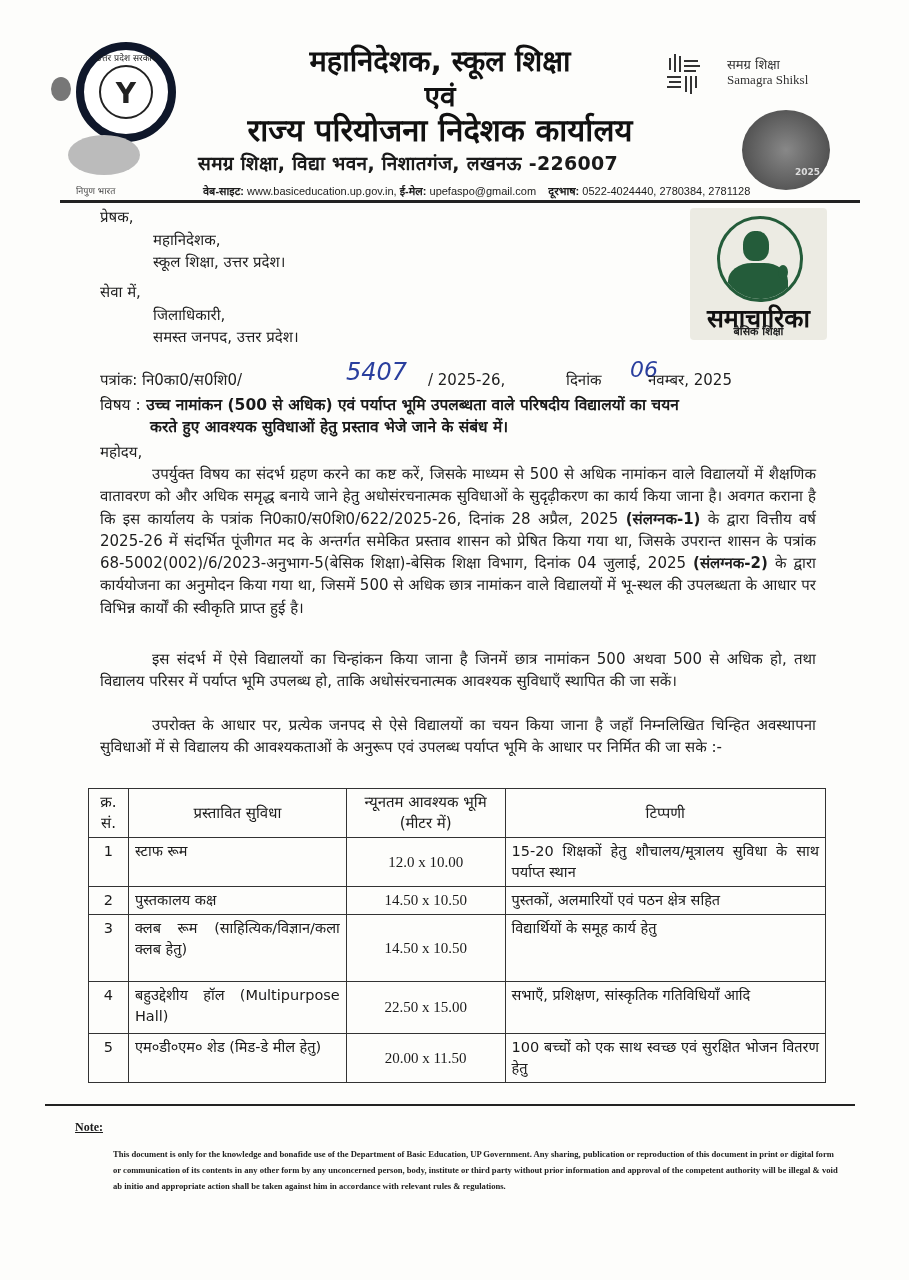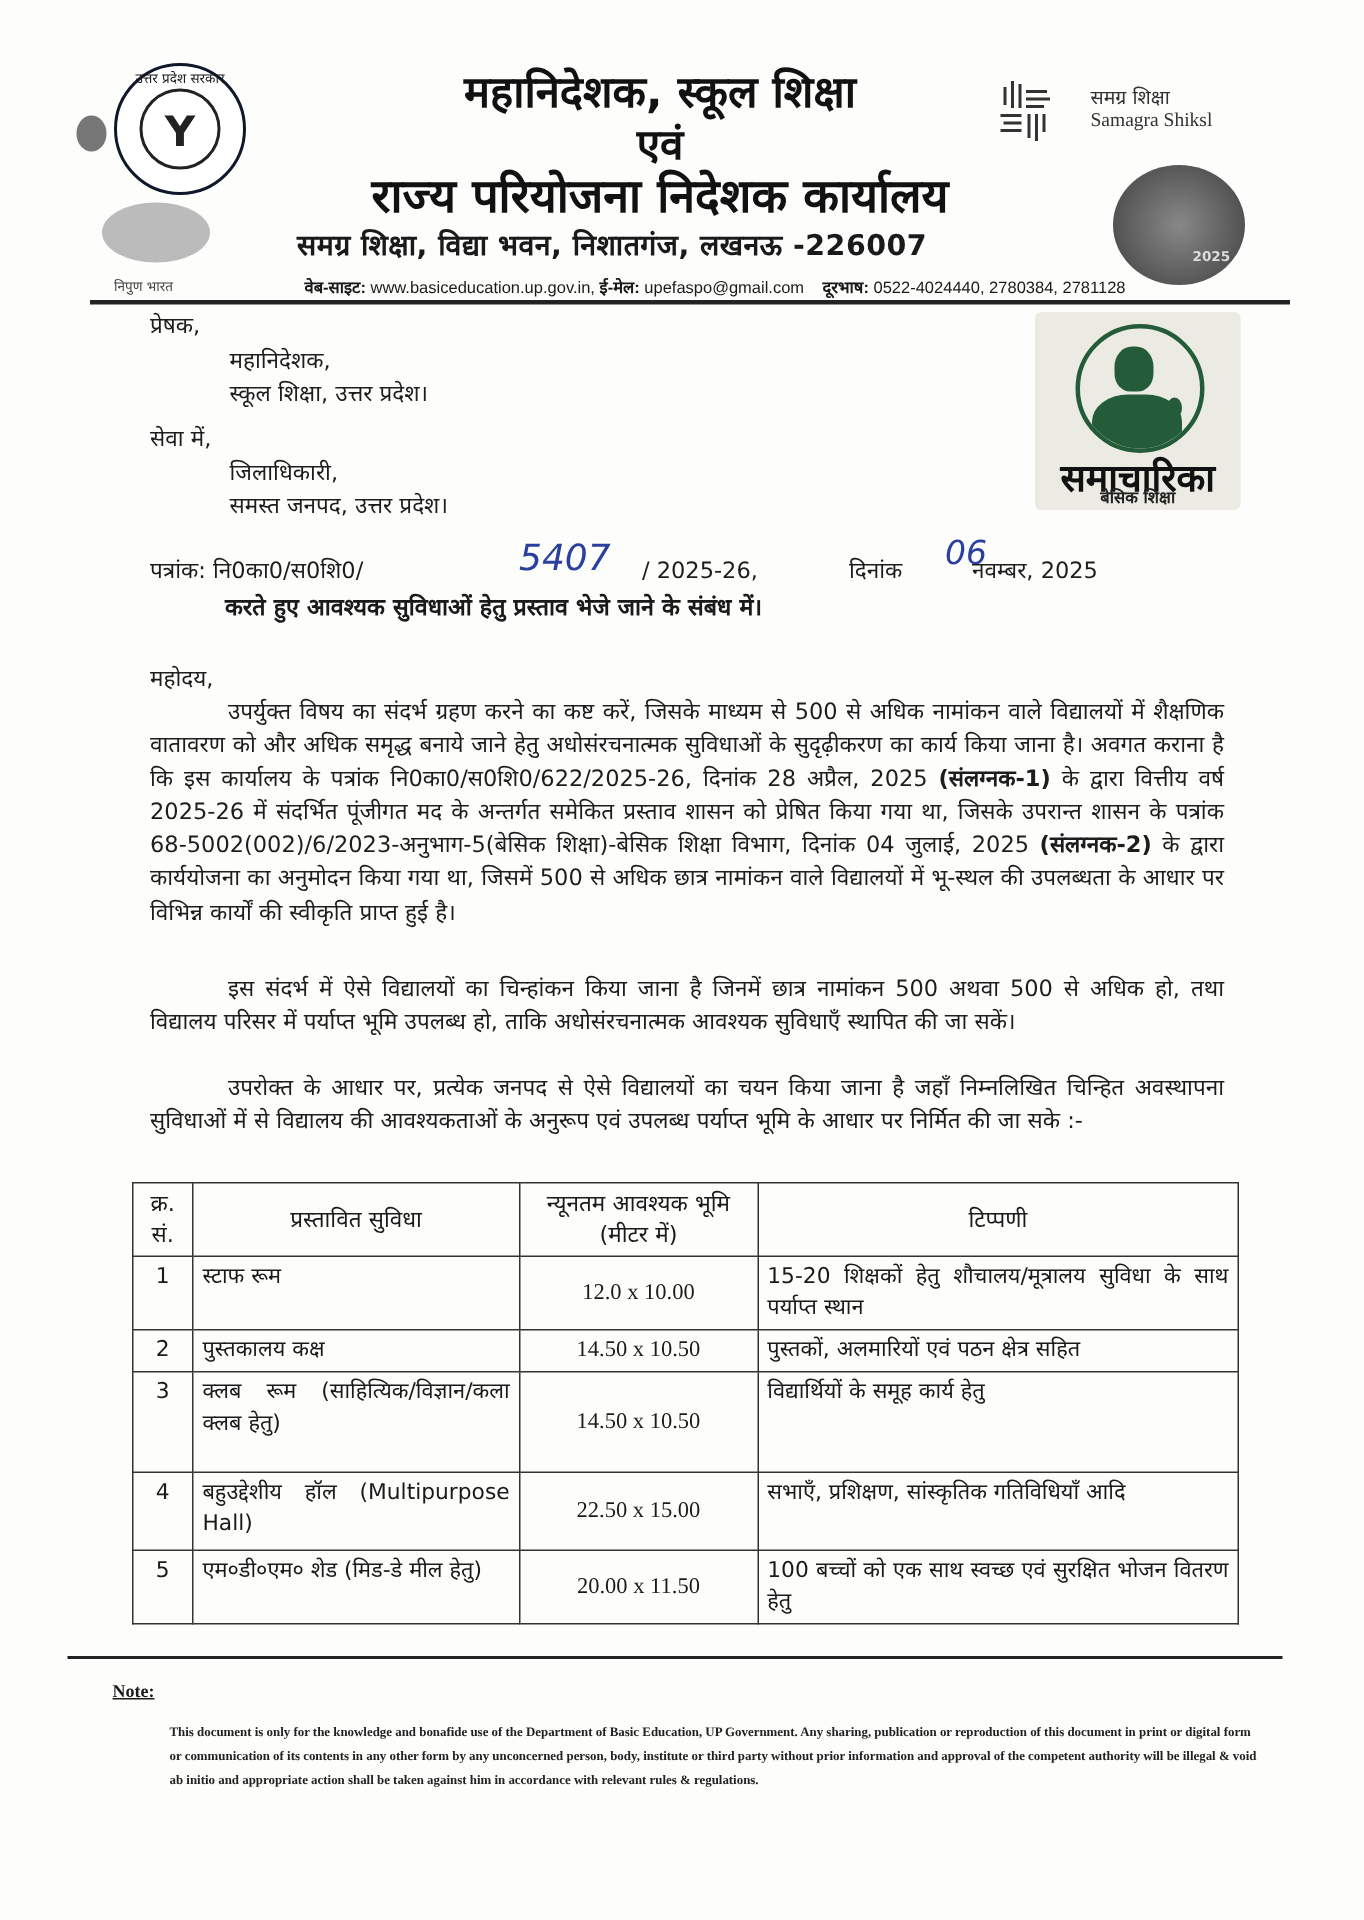--- a/index.html
+++ b/index.html
@@ -11,21 +11,21 @@
   
   .hdr-title { left:200px; width:480px; text-align:center; font-weight:bold; color:#111; }
   .t1 { top:40px; font-size:29px; }
   .t2 { top:76px; font-size:28px; }
   .t3 { top:108px; font-size:31px; }
   .addr { top:150px; left:198px; font-size:19px; font-weight:bold; letter-spacing:0.3px; }
   .contact { top:183px; left:203px; font-size:11px; font-family:"Liberation Sans",sans-serif; }
   .contact b { font-weight:bold; }
   .rule { left:60px; width:800px; height:3px; background:#222; }
   
-  .up-seal { left:76px; top:42px; width:84px; height:84px; border:2px solid #0f172a; border-radius:50%; background:#fff; }
+  .up-seal { left:76px; top:42px; width:84px; height:84px; border:8px solid #0f172a; border-radius:50%; background:#fff; }
   .up-seal .inner { position:absolute; left:15px; top:15px; width:50px; height:50px; border:2px solid #222; border-radius:50%; background:#fff; }
   .up-seal .y { position:absolute; left:0; top:10px; width:100%; text-align:center; font-size:28px; font-weight:bold; color:#222; }
   .up-seal .ring-text { position:absolute; left:0; top:1px; width:100%; text-align:center; font-size:9px; }
   .grey-dot { left:51px; top:77px; width:20px; height:24px; border-radius:50%; background:#777; }
   .nipun { left:68px; top:135px; width:72px; height:40px; border-radius:50%; background:#bbb; }
   .nipun-txt { left:76px; top:184px; font-size:9px; color:#444; }
   .samagra-icon { left:665px; top:52px; width:38px; height:46px; }
   .samagra-hi { left:727px; top:55px; font-size:13px; color:#333; }
   .samagra-en { left:727px; top:72px; font-size:13px; color:#333; font-family:"Liberation Serif",serif; }
   .medal { left:742px; top:110px; width:88px; height:80px; border-radius:50%; background:radial-gradient(circle,#888 0%,#555 70%,#333 100%); }
@@ -124,20 +124,21 @@
 <div class="abs txt" style="left:153px; top:326px;">समस्त जनपद, उत्तर प्रदेश।</div>
 
 <div class="abs txt" style="left:100px; top:369px;">पत्रांक: नि0का0/स0शि0/</div>
 <div class="abs hand" style="left:332px; top:358px; font-size:24px;">5407</div>
 <div class="abs txt" style="left:428px; top:369px;">/ 2025-26,</div>
 <div class="abs txt" style="left:566px; top:369px;">दिनांक</div>
 <div class="abs hand" style="left:616px; top:357px; font-size:22px;">06</div>
 <div class="abs txt" style="left:648px; top:369px;">नवम्बर, 2025</div>
 
 <div class="abs subject">
+  <div><span class="lbl">विषय :</span> <span>उच्च नामांकन (500 से अधिक) एवं पर्याप्त भूमि उपलब्धता वाले परिषदीय विद्यालयों का चयन</span></div>
   <div class="cont">करते हुए आवश्यक सुविधाओं हेतु प्रस्ताव भेजे जाने के संबंध में।</div>
 </div>
 
 <div class="abs txt" style="left:100px; top:441px;">महोदय,</div>
 
 <div class="abs para indent" style="top:463px;">
   <span>उपर्युक्त विषय का संदर्भ ग्रहण करने का कष्ट करें, जिसके माध्यम से 500 से अधिक नामांकन वाले विद्यालयों में शैक्षणिक वातावरण को और अधिक समृद्ध बनाये जाने हेतु अधोसंरचनात्मक सुविधाओं के सुदृढ़ीकरण का कार्य किया जाना है। अवगत कराना है कि इस कार्यालय के पत्रांक नि0का0/स0शि0/622/2025-26, दिनांक 28 अप्रैल, 2025</span>
   <b class="b">(संलग्नक-1)</b>
   <span>के द्वारा वित्तीय वर्ष 2025-26 में संदर्भित पूंजीगत मद के अन्तर्गत समेकित प्रस्ताव शासन को प्रेषित किया गया था, जिसके उपरान्त शासन के पत्रांक 68-5002(002)/6/2023-अनुभाग-5(बेसिक शिक्षा)-बेसिक शिक्षा विभाग, दिनांक 04 जुलाई, 2025</span>
   <b class="b">(संलग्नक-2)</b>

